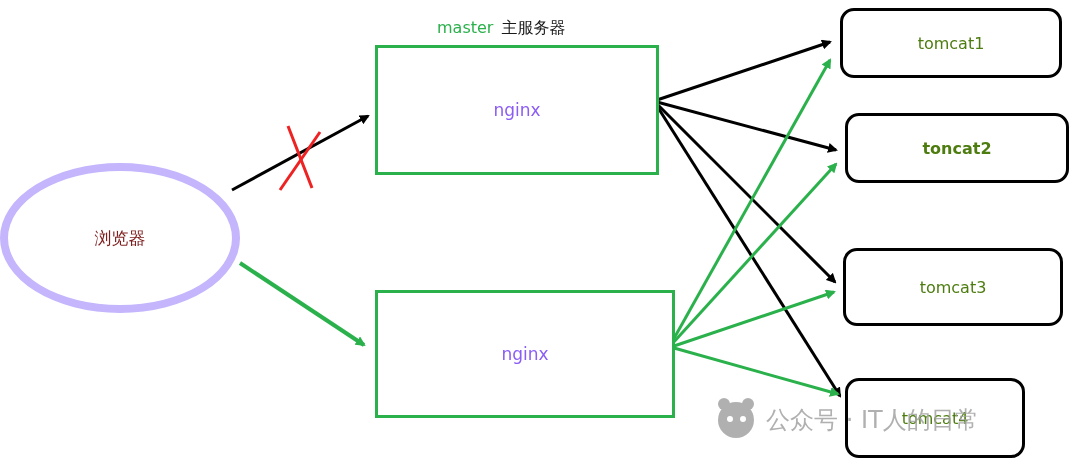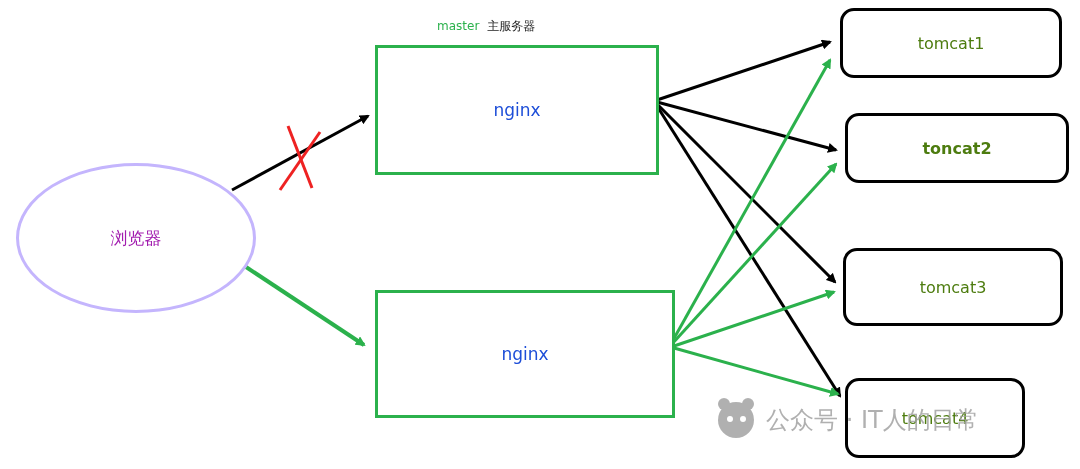--- a/index.html
+++ b/index.html
@@ -8,34 +8,34 @@
     width:1080px;height:469px;
     background:#ffffff;
     overflow:hidden;
     font-family:"DejaVu Sans","Liberation Sans",sans-serif;
   }
   #arrow-layer{position:absolute;left:0;top:0;width:1080px;height:469px;}
 
   .node{position:absolute;box-sizing:border-box;display:flex;align-items:center;justify-content:center;background:#ffffff;}
 
   .browser-ellipse{
-    left:16px;top:163px;width:240px;height:150px;
-    border:3px solid #c4b5fd;border-radius:50%;
-    font-size:17px;color:#a21caf;
+    left:0;top:163px;width:240px;height:150px;
+    border:8px solid #c4b5fd;border-radius:50%;
+    font-size:17px;color:#7f1d1d;
   }
 
   .nginx-box{
     border:3px solid #2bb14c;
-    font-size:17px;color:#1d4ed8;
+    font-size:17px;color:#8b5cf6;
   }
   .nginx-master{left:375px;top:45px;width:284px;height:130px;}
   .nginx-backup{left:375px;top:290px;width:300px;height:128px;}
 
   .box-caption{
-    position:absolute;font-size:12px;white-space:nowrap;
+    position:absolute;font-size:16px;white-space:nowrap;
   }
   .caption-master{left:437px;top:18px;}
   .caption-backup{left:446px;top:258px;}
   .caption-tag{color:#2bb14c;margin-right:8px;}
   .caption-title{color:#1a1a1a;}
 
   .tomcat-box{
     border:3px solid #000000;border-radius:14px;
     font-size:16px;color:#4d7c0f;
   }

